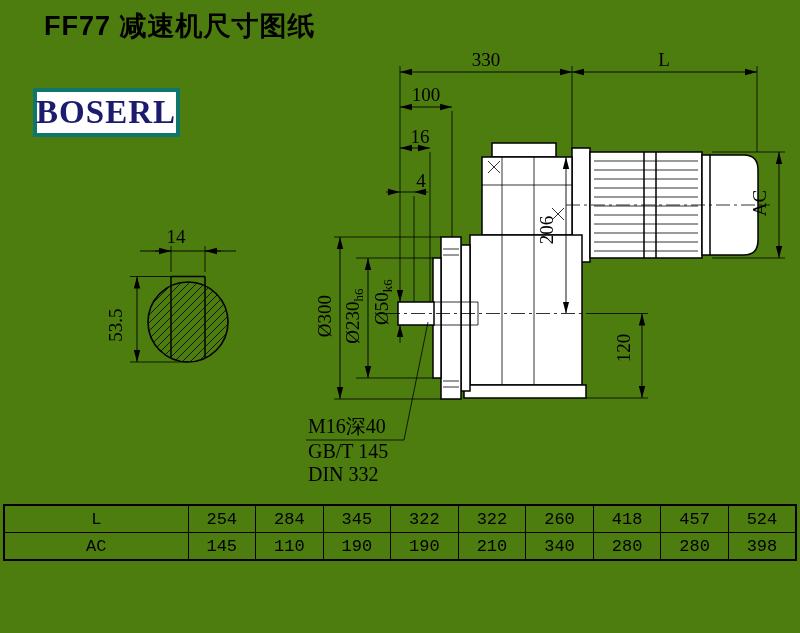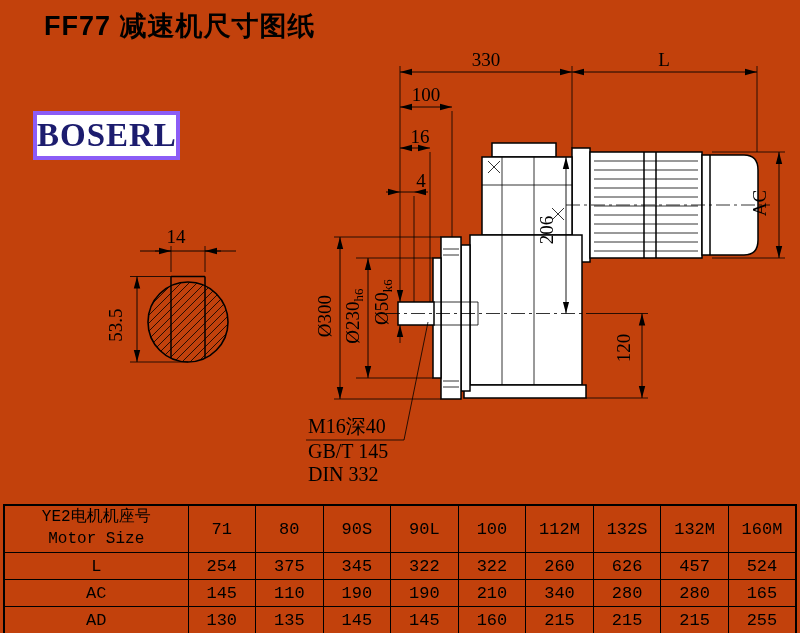--- a/index.html
+++ b/index.html
@@ -1,24 +1,24 @@
 <!DOCTYPE html>
 <html><head>
 <meta charset="utf-8">
 <style>
   html,body { margin:0; padding:0; background:#fff; }
-  .page { position:relative; width:800px; height:633px; background:#c2410c;
+  .page { position:relative; width:800px; height:633px; background:#4d7c0f;
           font-family:"Liberation Sans", sans-serif; overflow:hidden; color:#000; }
 
   .title { position:absolute; left:44px; top:8px; font-size:27px; font-weight:bold;
            letter-spacing:1px; white-space:nowrap; }
 
   .logo { position:absolute; left:33px; top:88px; width:139px; height:41px;
-          border:4px solid #8b5cf6; background:#fff;
-          display:flex; align-items:center; justify-content:flex-start;margin-top:23px; }
+          border:4px solid #0f766e; background:#fff;
+          display:flex; align-items:center; justify-content:flex-end; }
   .logo span { font-family:"Liberation Serif", serif; font-size:33px; font-weight:bold;
                color:#1c1c6e; letter-spacing:1px; }
 
   svg.drawing { position:absolute; left:0; top:0; }
 
   
   .ol   { fill:none; stroke:#000; stroke-width:1.5; }
   .olw  { fill:#fff;  stroke:#000; stroke-width:1.5; }
   .thin { fill:none; stroke:#000; stroke-width:0.8; }
   .dim  { fill:none; stroke:#000; stroke-width:0.9; }
@@ -171,68 +171,41 @@
           <col>
           <col>
           <col>
           <col>
           <col>
           <col>
           <col>
           <col>
       </colgroup>
       <tbody>
-        <tr class="hrow">
-          <td class="hlabel">
-            <div>YE2电机机座号</div>
-            <div>Motor Size</div>
-          </td>
-          <td>71</td>
-          <td>80</td>
-          <td>90S</td>
-          <td>90L</td>
-          <td>100</td>
-          <td>112M</td>
-          <td>132S</td>
-          <td>132M</td>
-          <td>160M</td>
-        </tr>
         <tr class="drow">
           <td>L</td>
           <td>254</td>
-          <td>375</td>
+          <td>284</td>
           <td>345</td>
           <td>322</td>
           <td>322</td>
           <td>260</td>
-          <td>626</td>
+          <td>418</td>
           <td>457</td>
           <td>524</td>
         </tr>
         <tr class="drow">
           <td>AC</td>
           <td>145</td>
           <td>110</td>
           <td>190</td>
           <td>190</td>
           <td>210</td>
           <td>340</td>
           <td>280</td>
           <td>280</td>
-          <td>165</td>
-        </tr>
-        <tr class="drow">
-          <td>AD</td>
-          <td>130</td>
-          <td>135</td>
-          <td>145</td>
-          <td>145</td>
-          <td>160</td>
-          <td>215</td>
-          <td>215</td>
-          <td>215</td>
-          <td>255</td>
+          <td>398</td>
         </tr>
       </tbody>
     </table>
   </div>
 
 </div>
 
 </body></html>

